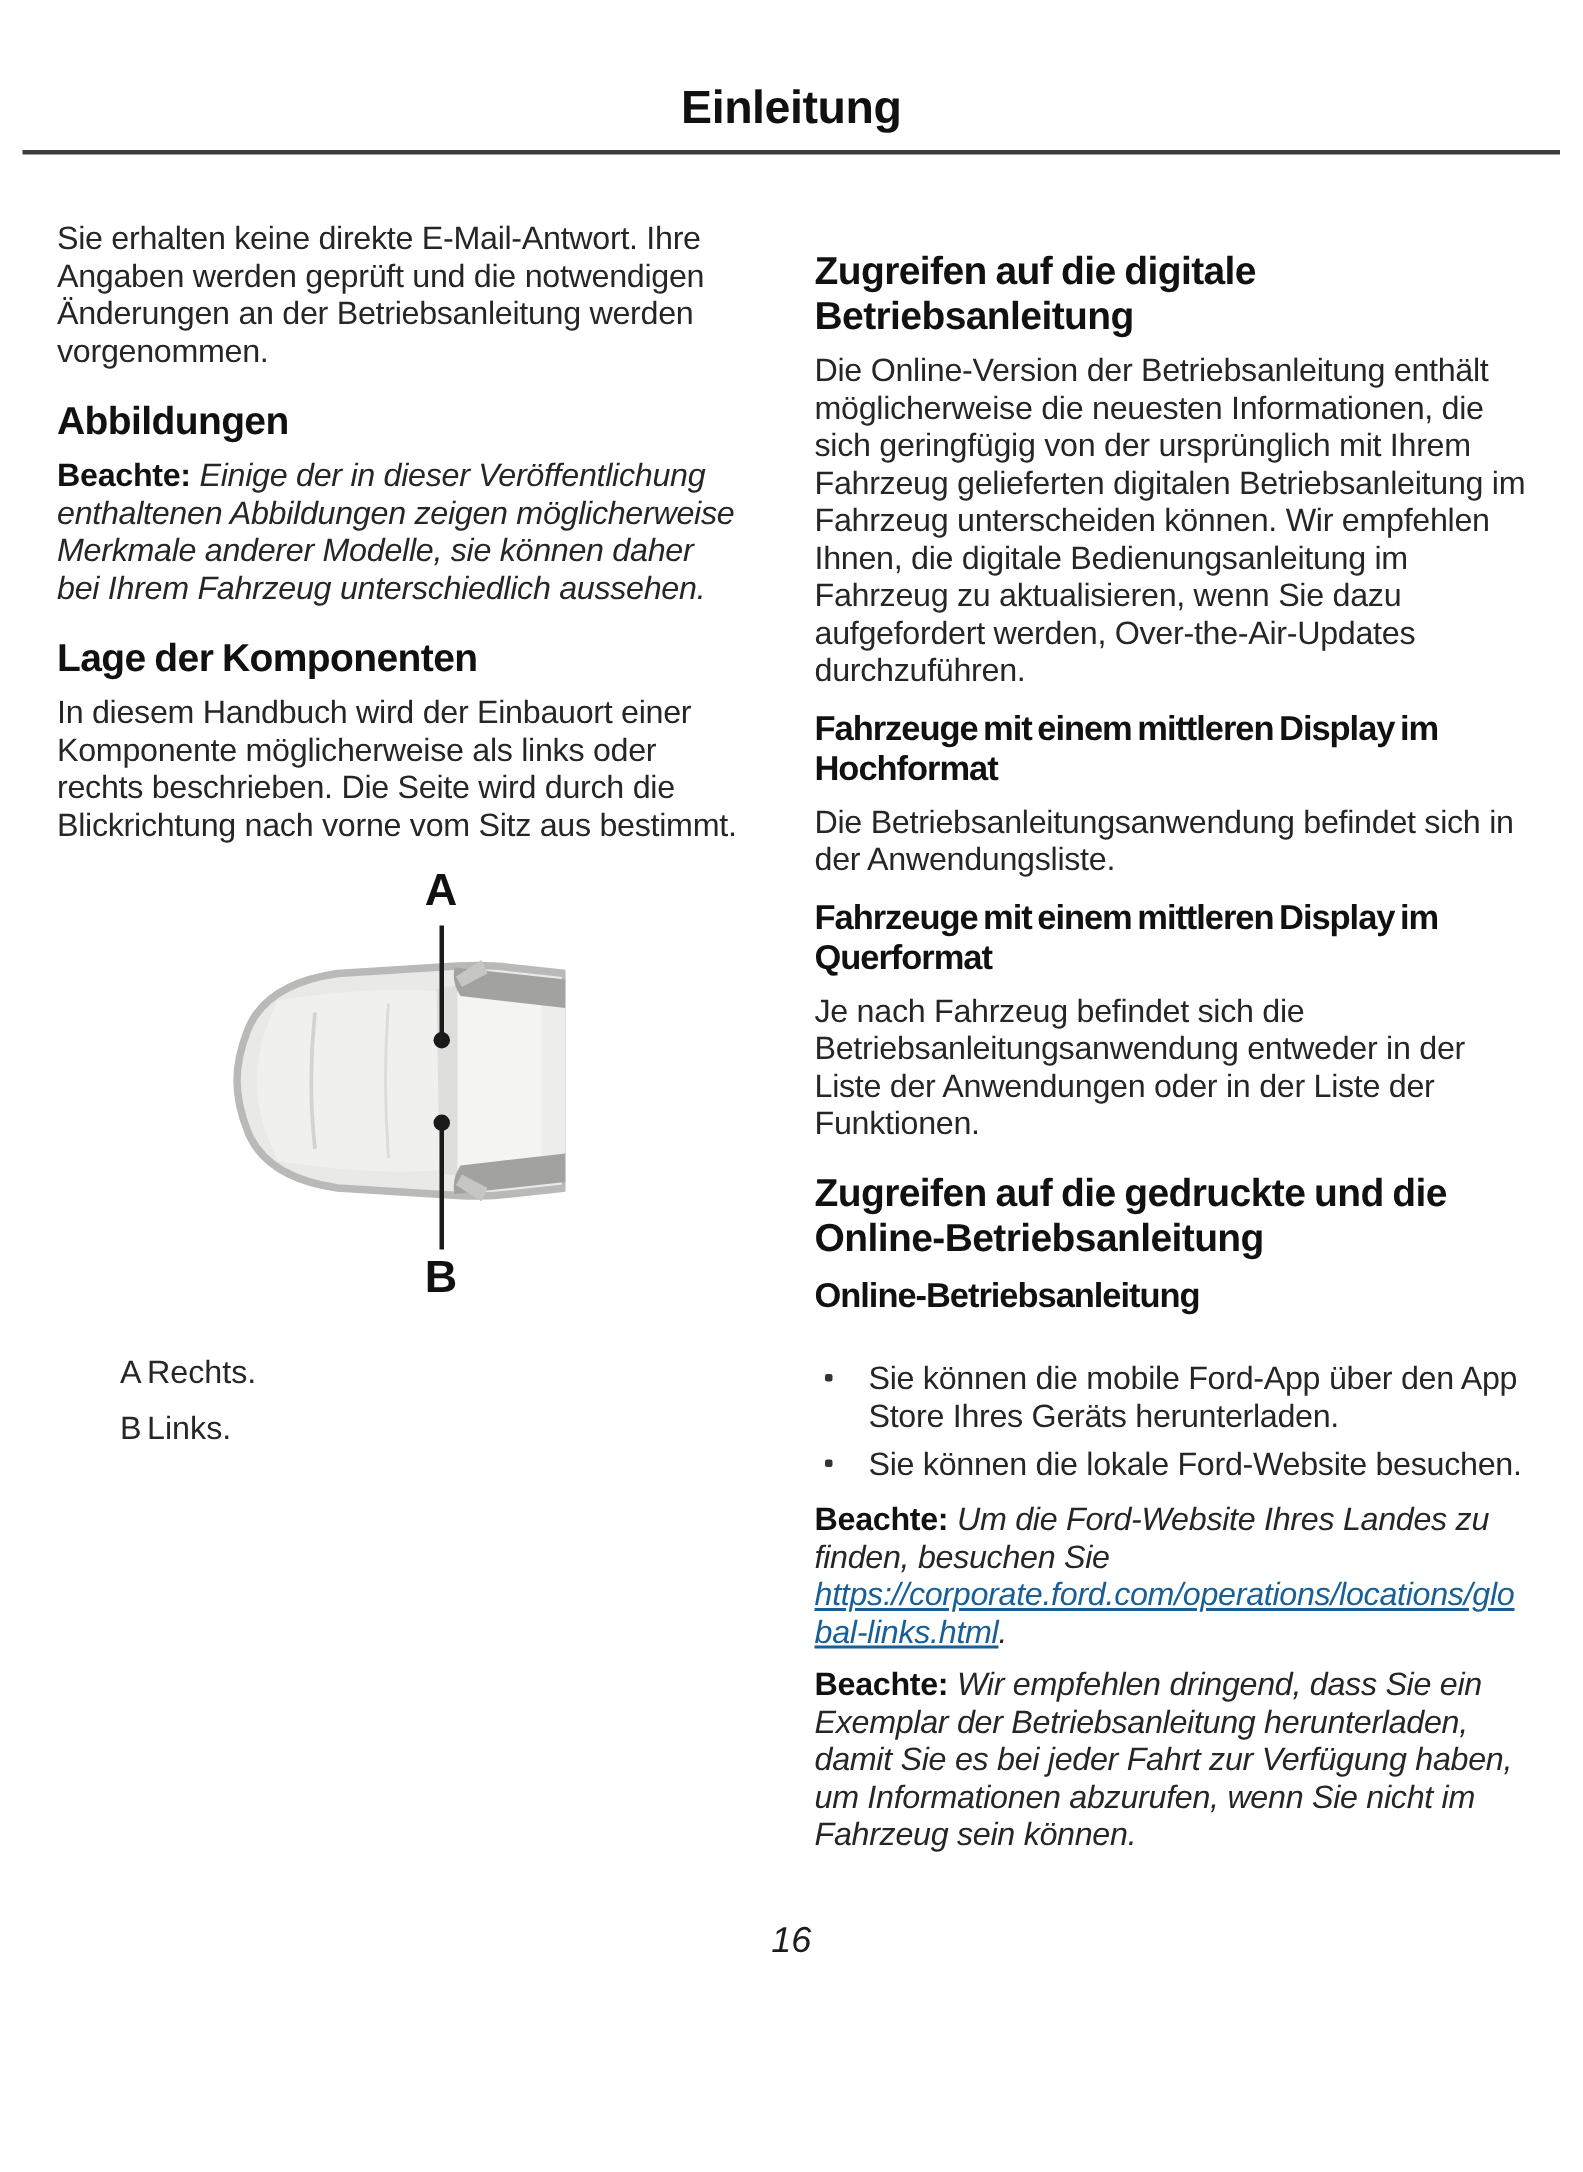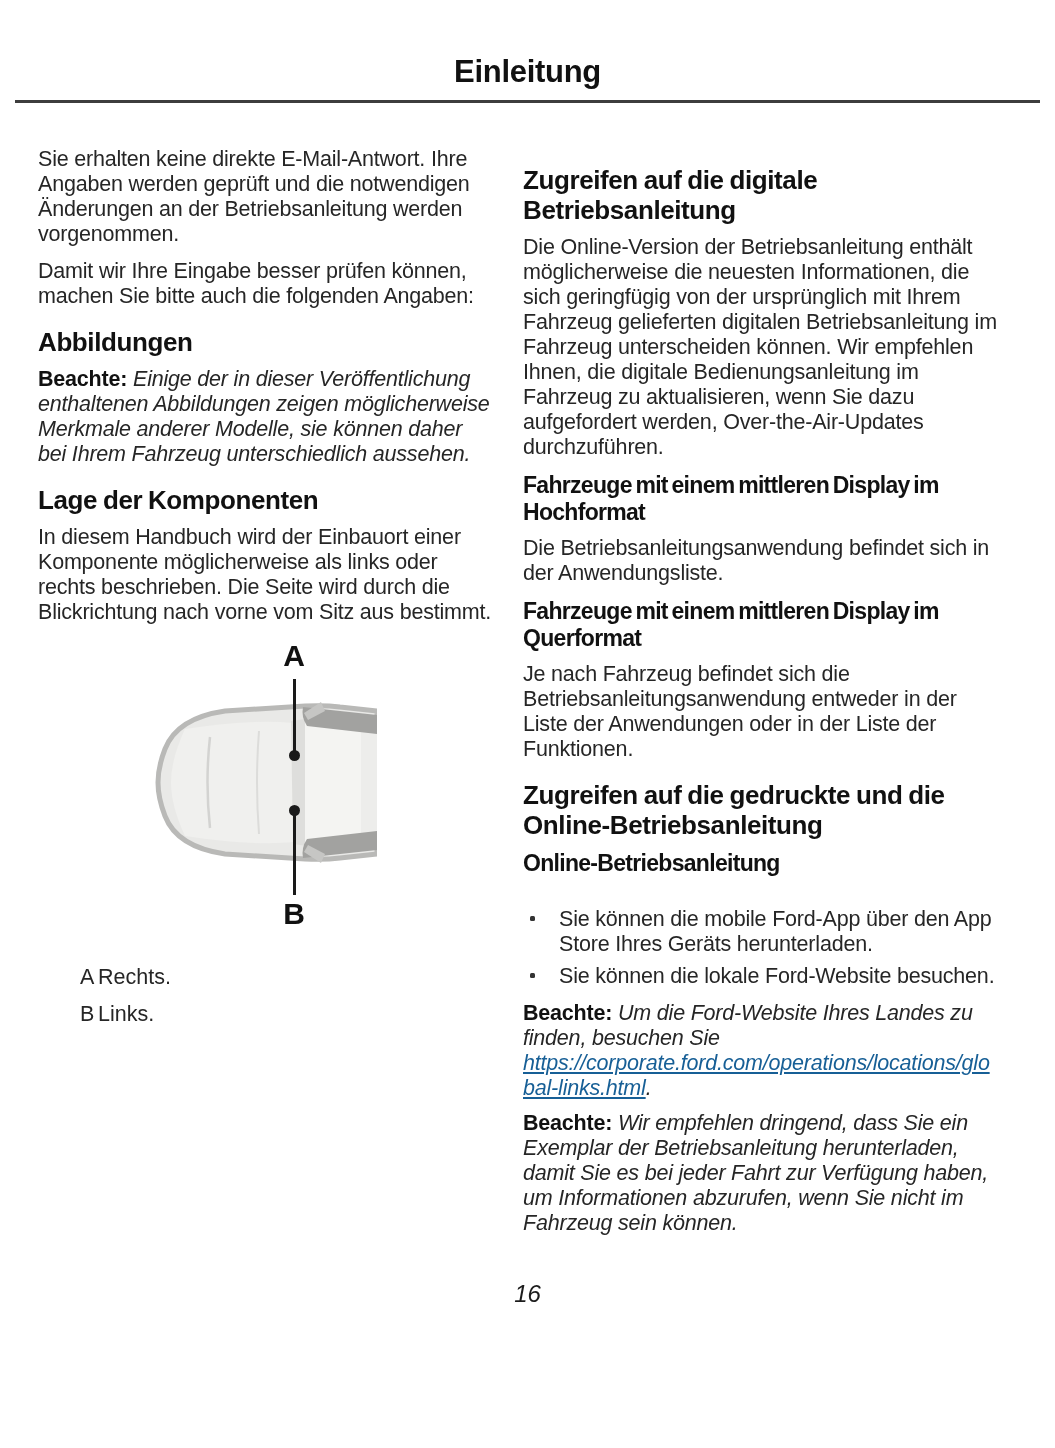--- a/index.html
+++ b/index.html
@@ -19,21 +19,21 @@
   }
   .rule {
     border: none;
     border-top: 3px solid #3d3d3d;
     margin: 10px 15px 0 15px;
   }
 
   .content {
     display: flex;
     margin: 44px 24px 0 38px;
-    gap: 30px;
+    gap: 50px;
   }
   .col-left  { width: 455px; flex: 0 0 455px; }
   .col-right { width: 478px; flex: 0 0 478px; }
 
   p.body {
     font-size: 21.5px; line-height: 25px;
     margin-bottom: 12px;
     letter-spacing: -0.2px;
   }
   p.tight { margin-bottom: 10px; }
@@ -113,21 +113,20 @@
 
 <div class="page">
 
   <div class="doc-title">Einleitung</div>
   <hr class="rule">
 
   <div class="content">
 
     <div class="col-left">
       <p class="body">Sie erhalten keine direkte E-Mail-Antwort. Ihre Angaben werden geprüft und die notwendigen Änderungen an der Betriebsanleitung werden vorgenommen.</p>
-      <p class="body tight">Damit wir Ihre Eingabe besser prüfen können, machen Sie bitte auch die folgenden Angaben:</p>
 
 
       <div class="h2">Abbildungen</div>
 
       <p class="note"><span class="note-label">Beachte:</span> <em>Einige der in dieser Veröffentlichung enthaltenen Abbildungen zeigen möglicherweise Merkmale anderer Modelle, sie können daher bei Ihrem Fahrzeug unterschiedlich aussehen.</em></p>
 
       <div class="h2">Lage der Komponenten</div>
 
       <p class="body">In diesem Handbuch wird der Einbauort einer Komponente möglicherweise als links oder rechts beschrieben.  Die Seite wird durch die Blickrichtung nach vorne vom Sitz aus bestimmt.</p>
 

